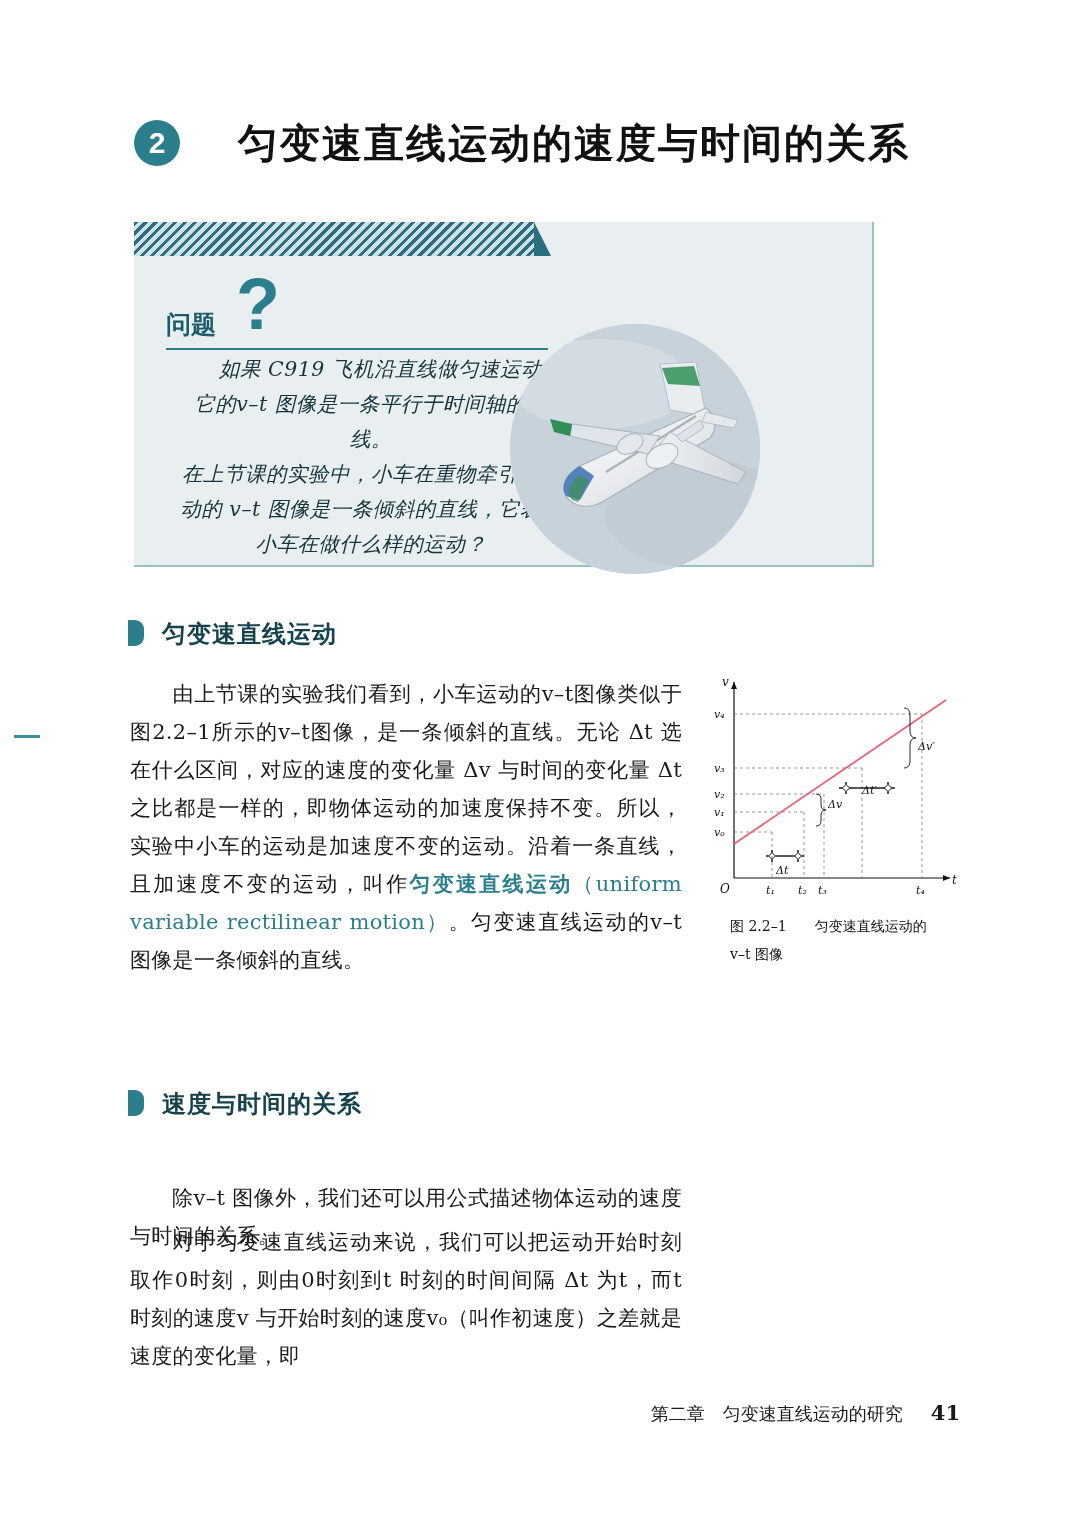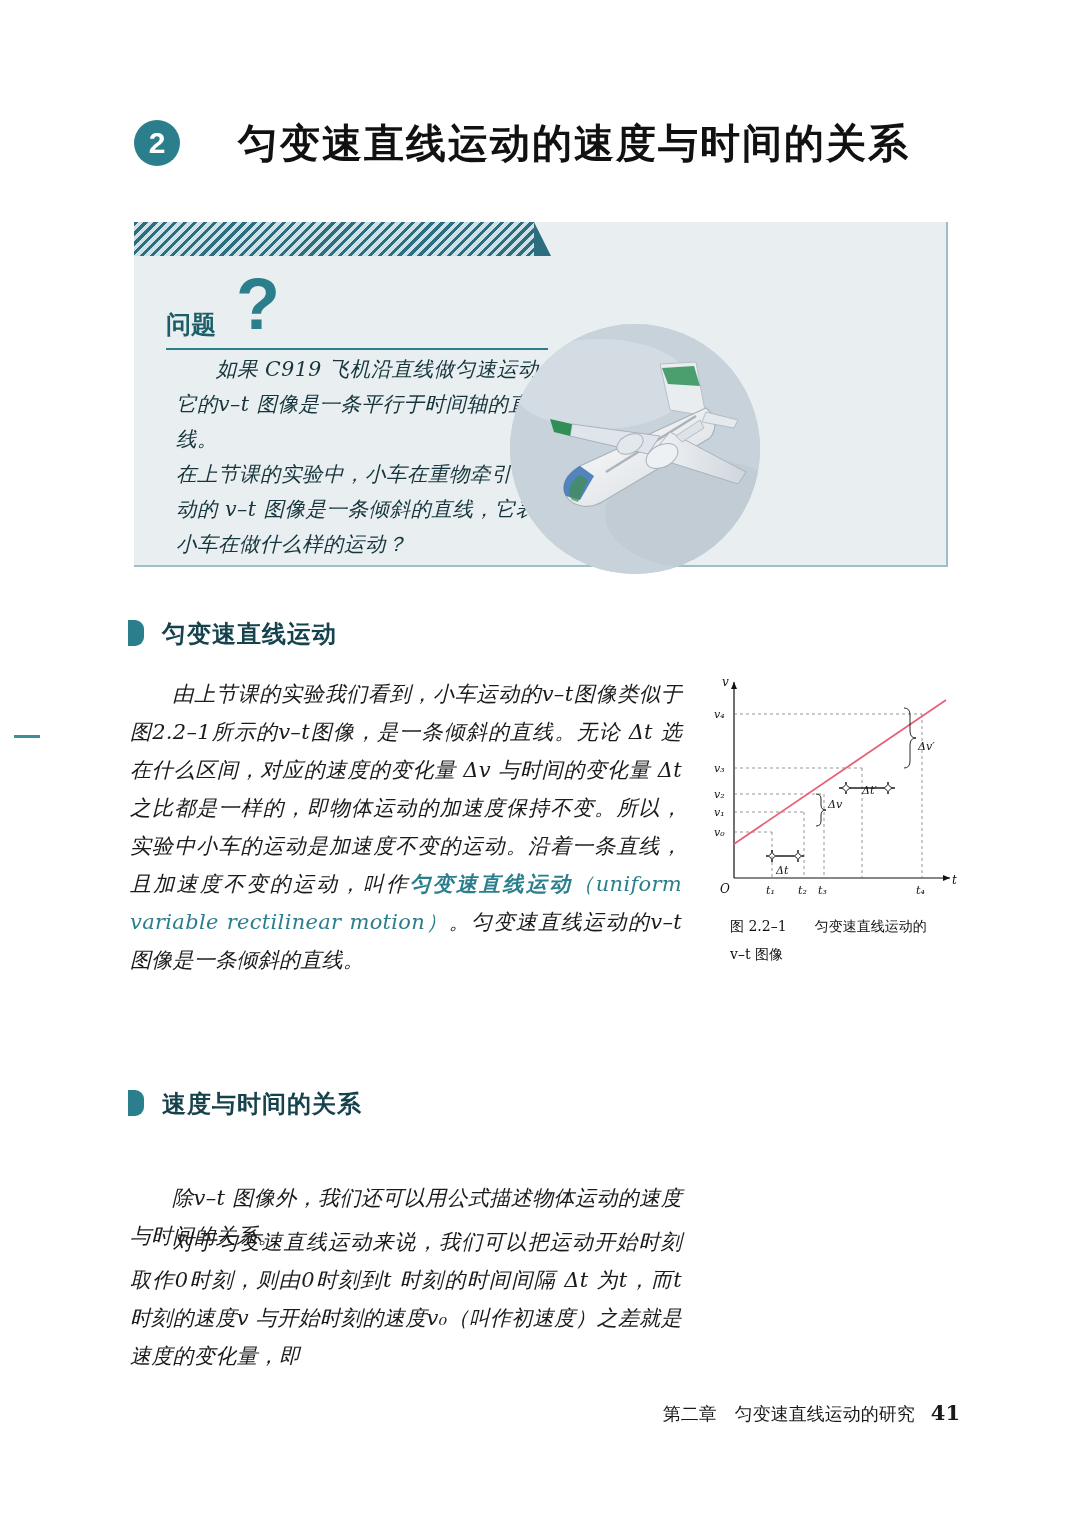--- a/index.html
+++ b/index.html
@@ -61,26 +61,27 @@
     letter-spacing: 2px;
     color: #111;
     font-family: Liberation Mono, monospace;
   }
 
   
   .q-box {
     position: absolute;
     left: 134px;
     top: 222px;
-    width: 814px;
+    width: 740px;
     height: 345px;
     background: #e9eff1;
     border-right: 2px solid #9cc0c8;
     border-bottom: 2px solid #9cc0c8;
     box-sizing: border-box;
+    text-align: center;
   }
   .q-ribbon {
     position: absolute;
     left: 0;
     top: 0;
     width: 400px;
     height: 34px;
     background:
       repeating-linear-gradient(
         135deg,
@@ -179,21 +180,20 @@
 
   
   .body-col {
     position: absolute;
     font-size: 21px;
     line-height: 38px;
     color: #1a1a1a;
     font-family: "DejaVu Serif", serif;
     text-align: justify;
     letter-spacing: 0.3px;
-    font-style: italic;
   }
   #para1 { left: 130px; top: 675px; width: 552px; }
   #para2 { left: 130px; top: 955px; width: 552px; }
   #para3 { left: 130px; top: 1179px; width: 552px; }
   #para4 { left: 130px; top: 1223px; width: 552px; }
   .ind { display: inline-block; width: 42px; }
   .teal { color: #2b7f8c; font-weight: bold; }
   .teal-en { color: #2b7f8c; font-weight: normal; }
 
   
@@ -223,21 +223,21 @@
     top: 1400px;
     width: 360px;
     text-align: right;
     font-size: 18px;
     color: #1a1a1a;
     font-family: "DejaVu Serif", serif;
   }
   .footer .pg {
     font-weight: bold;
     font-size: 21px;
-    margin-left: 16px;
+    margin-left: 28px;
   }
 </style>
 </head>
 <body>
 
 <div class="page">
 
   <div class="margin-tick"></div>
 
   <div class="title-row">

